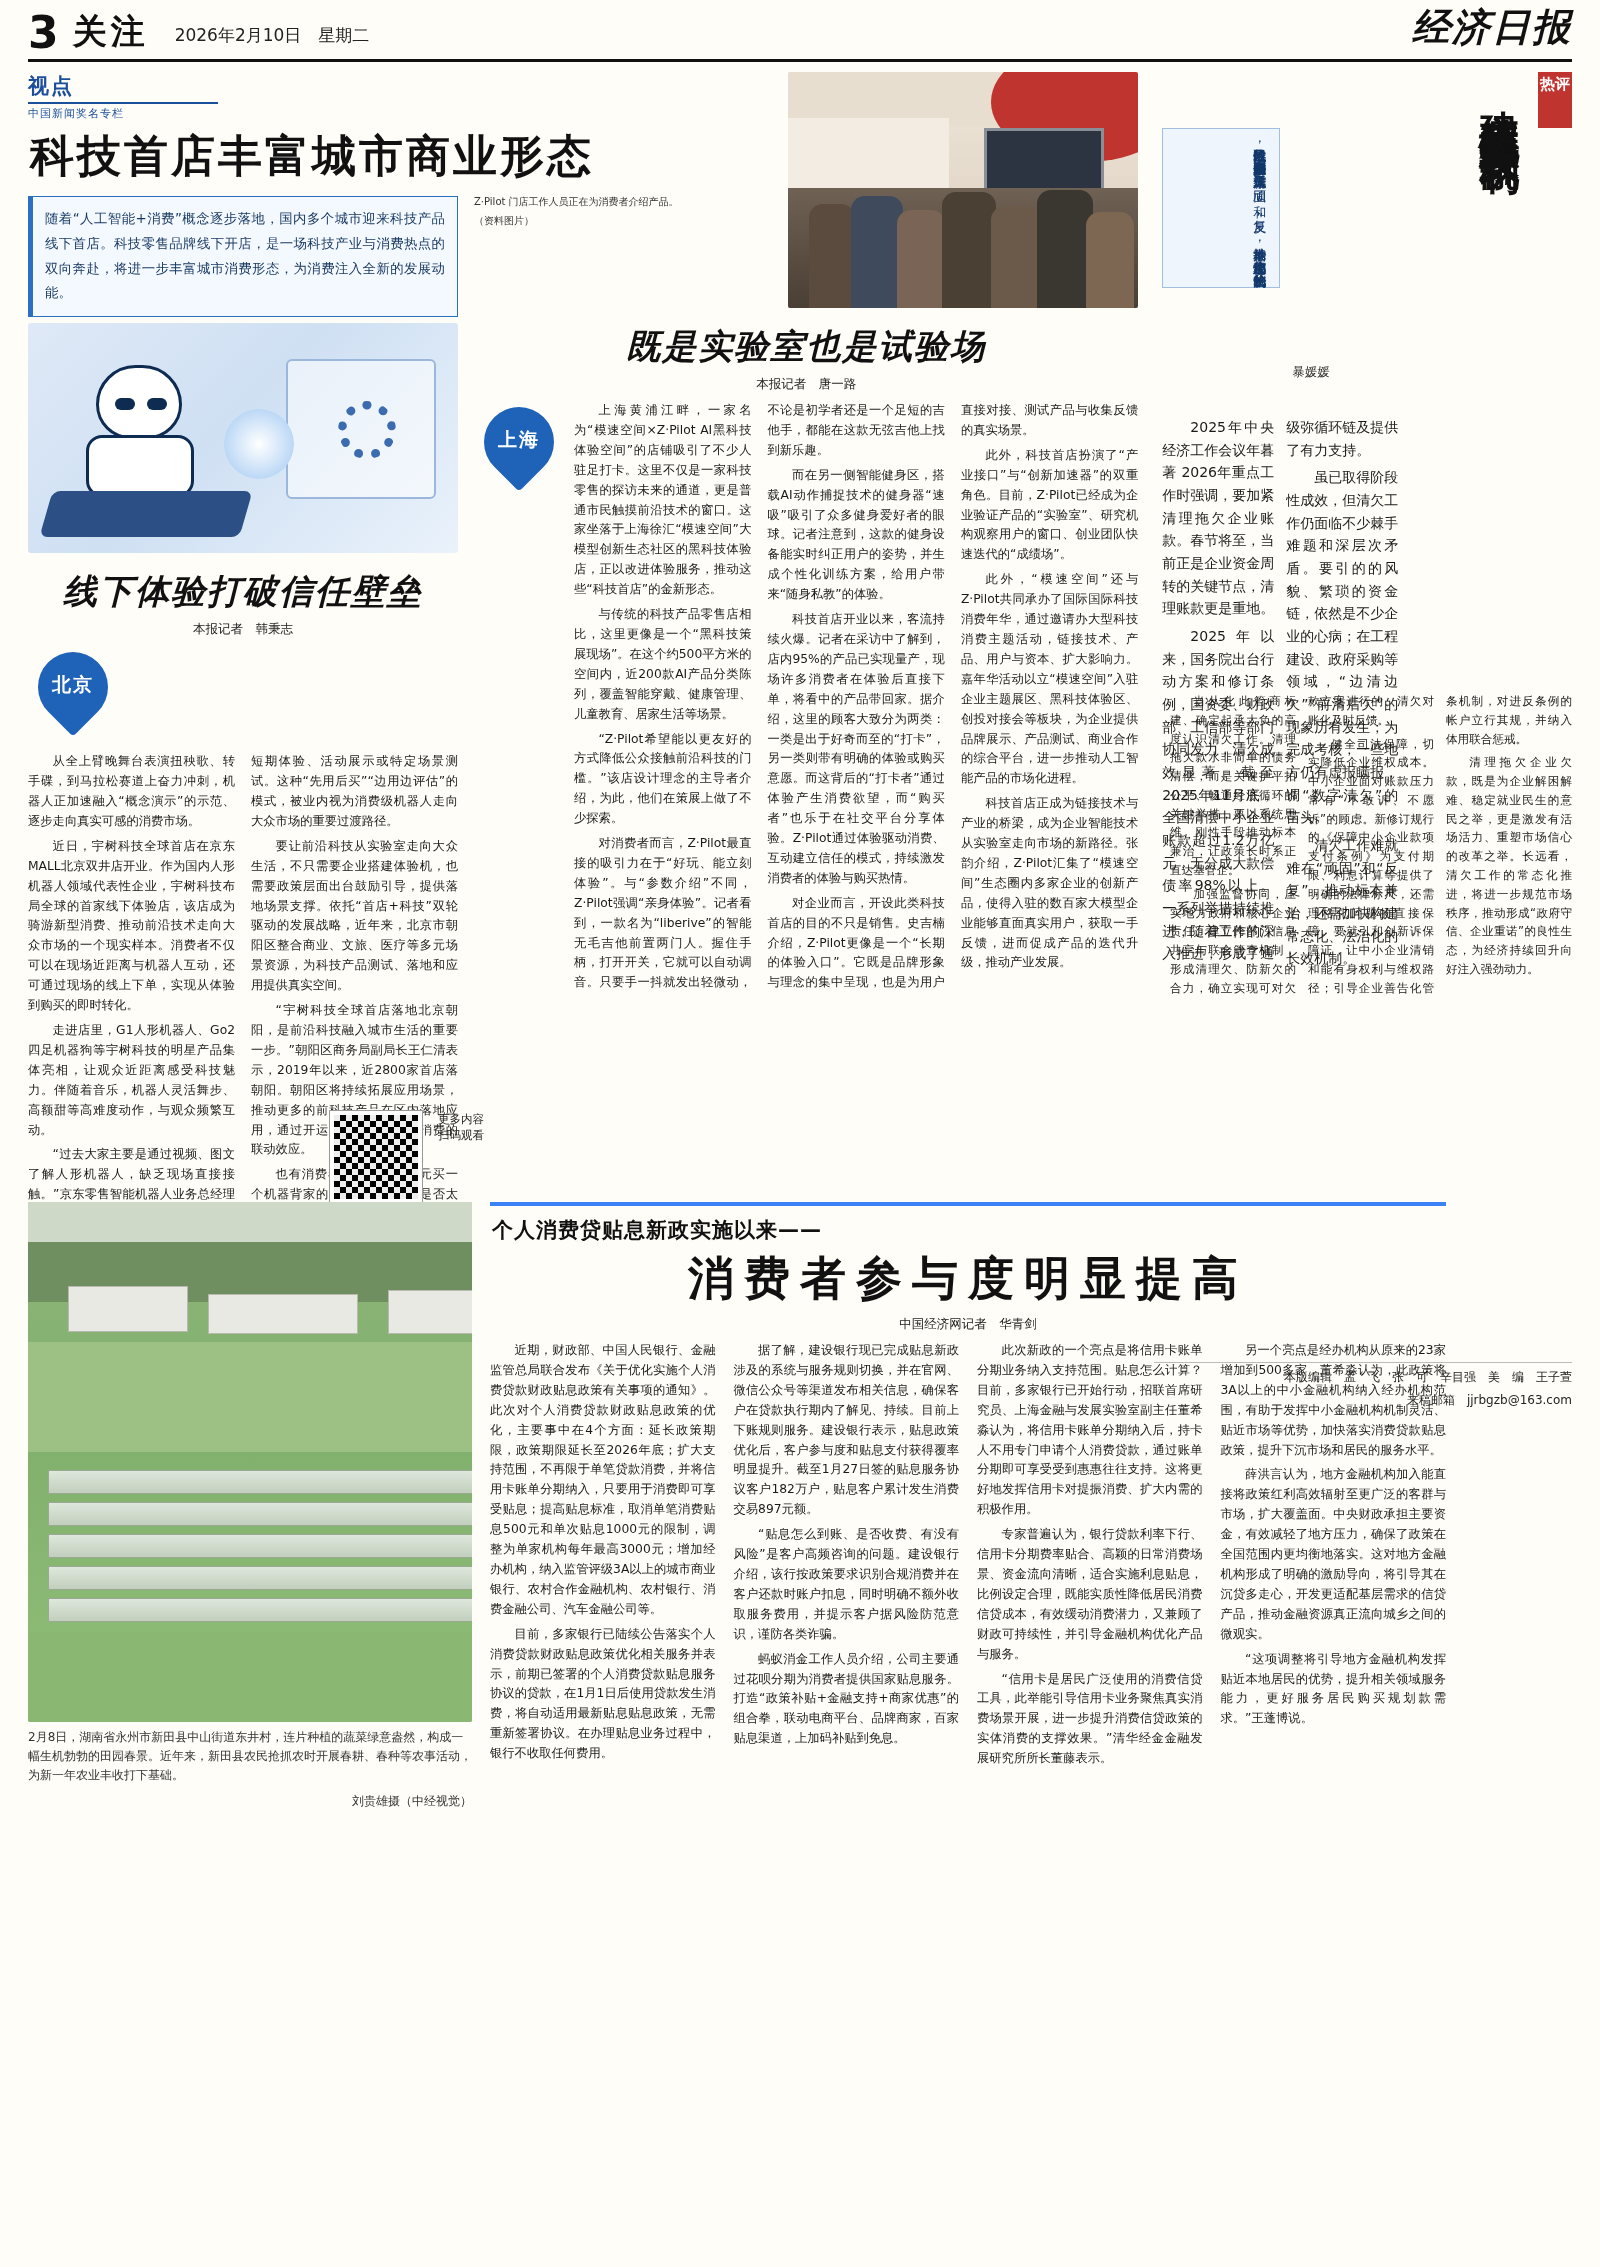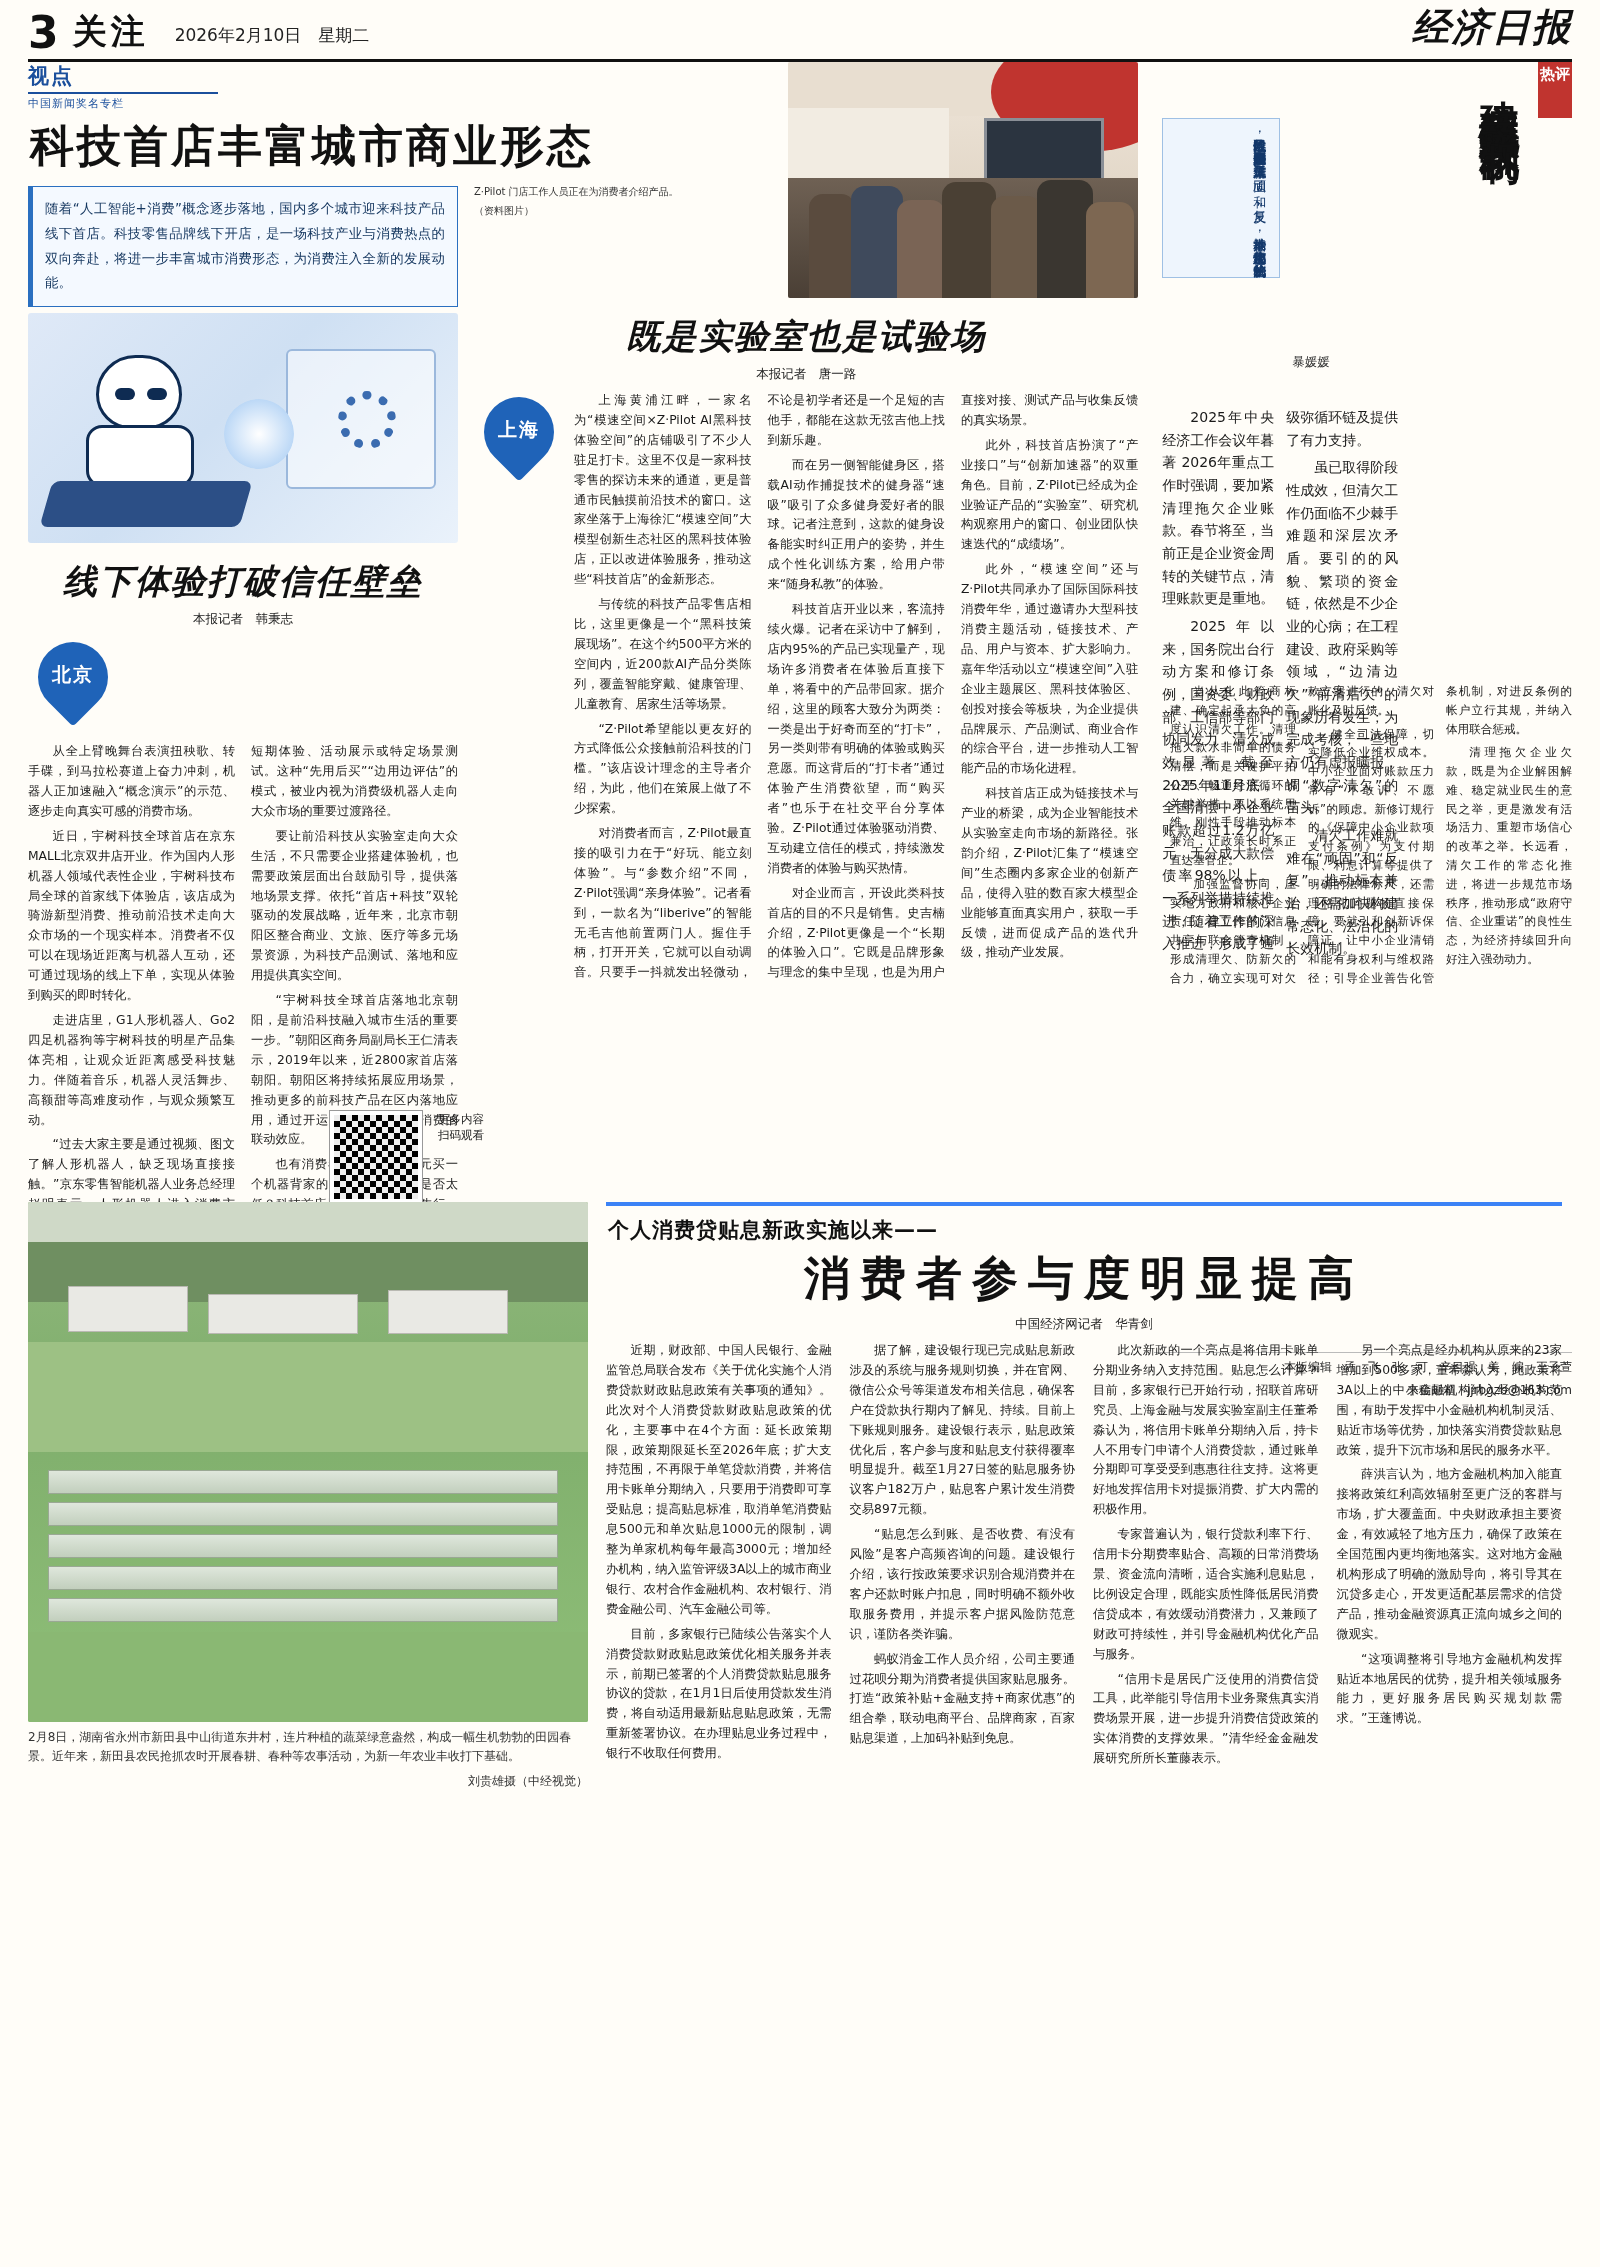--- a/index.html
+++ b/index.html
@@ -33,21 +33,21 @@
   .vtext {
     writing-mode:vertical-rl; text-orientation:upright;
   }
   .body-col {
     font-size:12.3px; line-height:1.62; text-align:justify; color:#1a1a1a;
     font-family:"DejaVu Sans","Liberation Sans",sans-serif;
   }
   .body-col p { margin:0 0 5px 0; text-indent:2em; }
 
   
-  .top-zone { display:flex; gap:16px; }
+  .top-zone { display:flex; gap:16px; margin-top:10px; }
   .zone-left { width:430px; }
   .zone-mid  { width:668px; }
   .zone-right{ width:420px; position:relative; }
 
   
   .viewpoint-badge { width:190px; }
   .vp-title { font-size:21px; font-weight:bold; color:#1b4f9c; letter-spacing:2px; }
   .vp-sub { font-size:11px; color:#1b4f9c; border-top:2px solid #1b4f9c; padding-top:2px; margin-top:2px; letter-spacing:1px;}
 
   
@@ -151,21 +151,21 @@
   .hot-author { position:absolute; left:138px; top:292px; font-size:12.5px; color:#333; }
   .hot-body { position:absolute; left:8px; top:344px; width:236px; height:690px; }
   .hot-body2{ position:absolute; right:0px; top:620px; width:402px; height:420px; }
 
   .editor-line {
     font-size:12px; color:#222; text-align:right; padding-top:6px; border-top:1px solid #bbb;
   }
 
   
   .bottom-zone { display:flex; gap:18px; margin-top:12px; }
-  .bz-left { width:560px; }
+  .bz-left { width:444px; }
   .bz-right{ width:956px; }
 
   .farm-photo {
     width:100%; height:520px; border-radius:2px; position:relative; overflow:hidden;
     background:linear-gradient(180deg,#93b97f 0%,#7fae6c 38%,#8fbf78 100%);
   }
   .farm-photo .sky{position:absolute;left:0;top:0;width:100%;height:70px;background:#cfd9c7;}
   .farm-photo .hill{position:absolute;left:0;top:40px;width:100%;height:60px;background:#6f8f61;}
   .farm-photo .bldg{position:absolute;background:#e9e9e4;border:1px solid #b9b9b2;}
   .farm-photo .gh{position:absolute;background:linear-gradient(180deg,#dfe7dc,#c2cfbd);border:1px solid #9aa894;}

